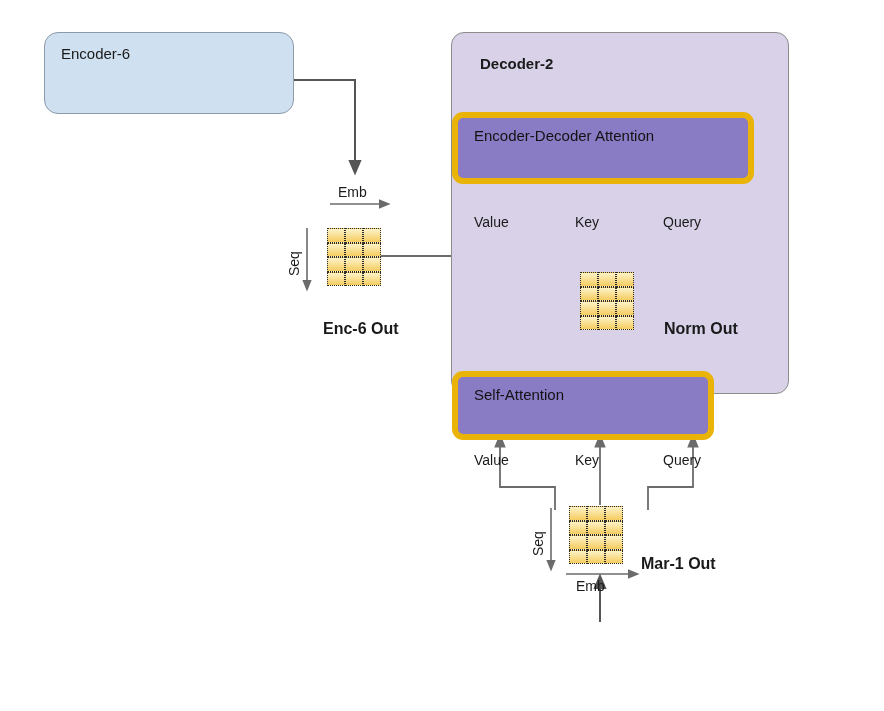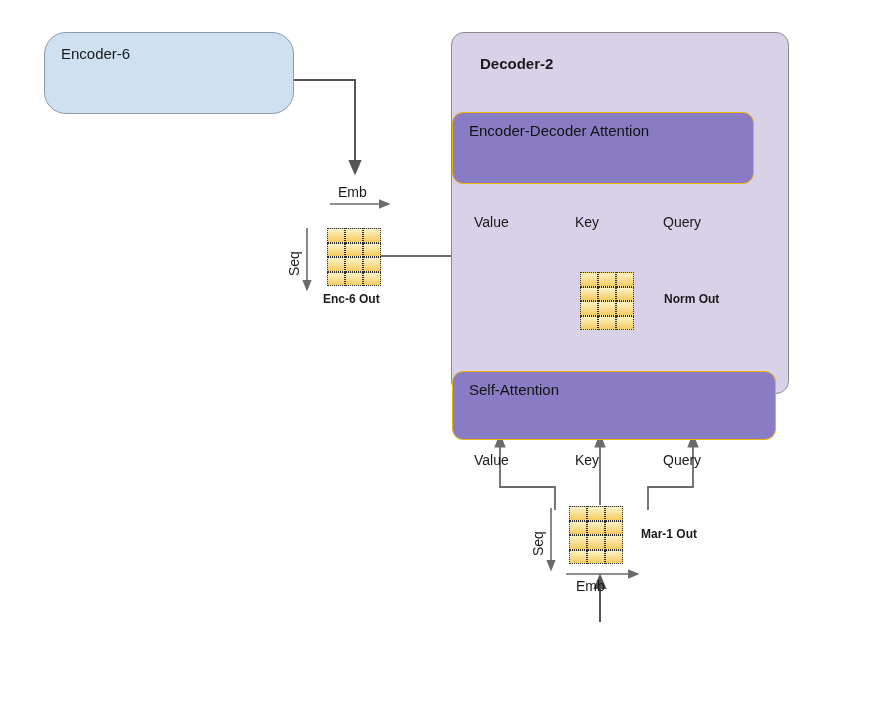--- a/index.html
+++ b/index.html
@@ -19,39 +19,39 @@
     left: 0; top: 0;
     width: 884px;
     height: 711px;
   }
   .node {
     position: absolute;
     box-sizing: border-box;
   }
   
   .rbox {
-    border-radius: 22px;
+    border-radius: 14px;
     border: 1px solid #8c8c8c;
   }
   .rbox .boxlabel {
     position: absolute;
     left: 16px;
     top: 12px;
     font-size: 15px;
     color: #1a1a1a;
     white-space: nowrap;
   }
   .rbox.bold .boxlabel {
     font-weight: bold;
     font-size: 15px;
   }
   
   .attn {
     border-radius: 11px;
-    border: 1px solid #eab308;
+    border: 6px solid #eab308;
   }
   .attn .attnlabel {
     position: absolute;
     left: 16px;
     top: 9px;
     font-size: 15px;
     color: #121212;
     white-space: nowrap;
   }
   
@@ -66,21 +66,22 @@
   }
   
   .lbl {
     position: absolute;
     font-size: 14px;
     color: #1a1a1a;
     white-space: nowrap;
   }
   .lbl.bold {
     font-weight: bold;
-    font-size: 12px;
+    font-size: 16px;
+    margin-top: 28px;
   }
   .lbl.vert {
     transform-origin: left top;
     transform: rotate(-90deg);
   }
   svg.wires {
     position: absolute;
     left: 0; top: 0;
     width: 884px;
     height: 711px;
@@ -141,21 +142,21 @@
   </div>
 
   <div class="node attn" style="left:452px; top:112px; width:302px; height:72px; background:#8a7cc4;">
     <span class="attnlabel">Encoder-Decoder Attention</span>
   </div>
 
   <span class="lbl" style="left:474px; top:214px;">Value</span>
   <span class="lbl" style="left:575px; top:214px;">Key</span>
   <span class="lbl" style="left:663px; top:214px;">Query</span>
 
-  <div class="node attn" style="left:452px; top:371px; width:324px; height:69px; background:#8a7cc4;">
+  <div class="node attn" style="left:452px; top:371px; width:262px; height:69px; background:#8a7cc4;">
     <span class="attnlabel">Self-Attention</span>
   </div>
 
   <span class="lbl" style="left:474px; top:452px;">Value</span>
   <span class="lbl" style="left:575px; top:452px;">Key</span>
   <span class="lbl" style="left:663px; top:452px;">Query</span>
 
   <div class="grid" id="m-enc6-out" style="left: 327px; top: 228px; width: 54px; height: 58px; grid-template-columns: repeat(3, 1fr); grid-template-rows: repeat(4, 1fr);">
       <div class="cell" style="background: linear-gradient(rgb(253, 243, 200) 0%, rgb(245, 204, 95) 100%); border-color: rgb(43, 43, 43);"></div>
       <div class="cell" style="background: linear-gradient(rgb(253, 243, 200) 0%, rgb(245, 204, 95) 100%); border-color: rgb(43, 43, 43);"></div>

